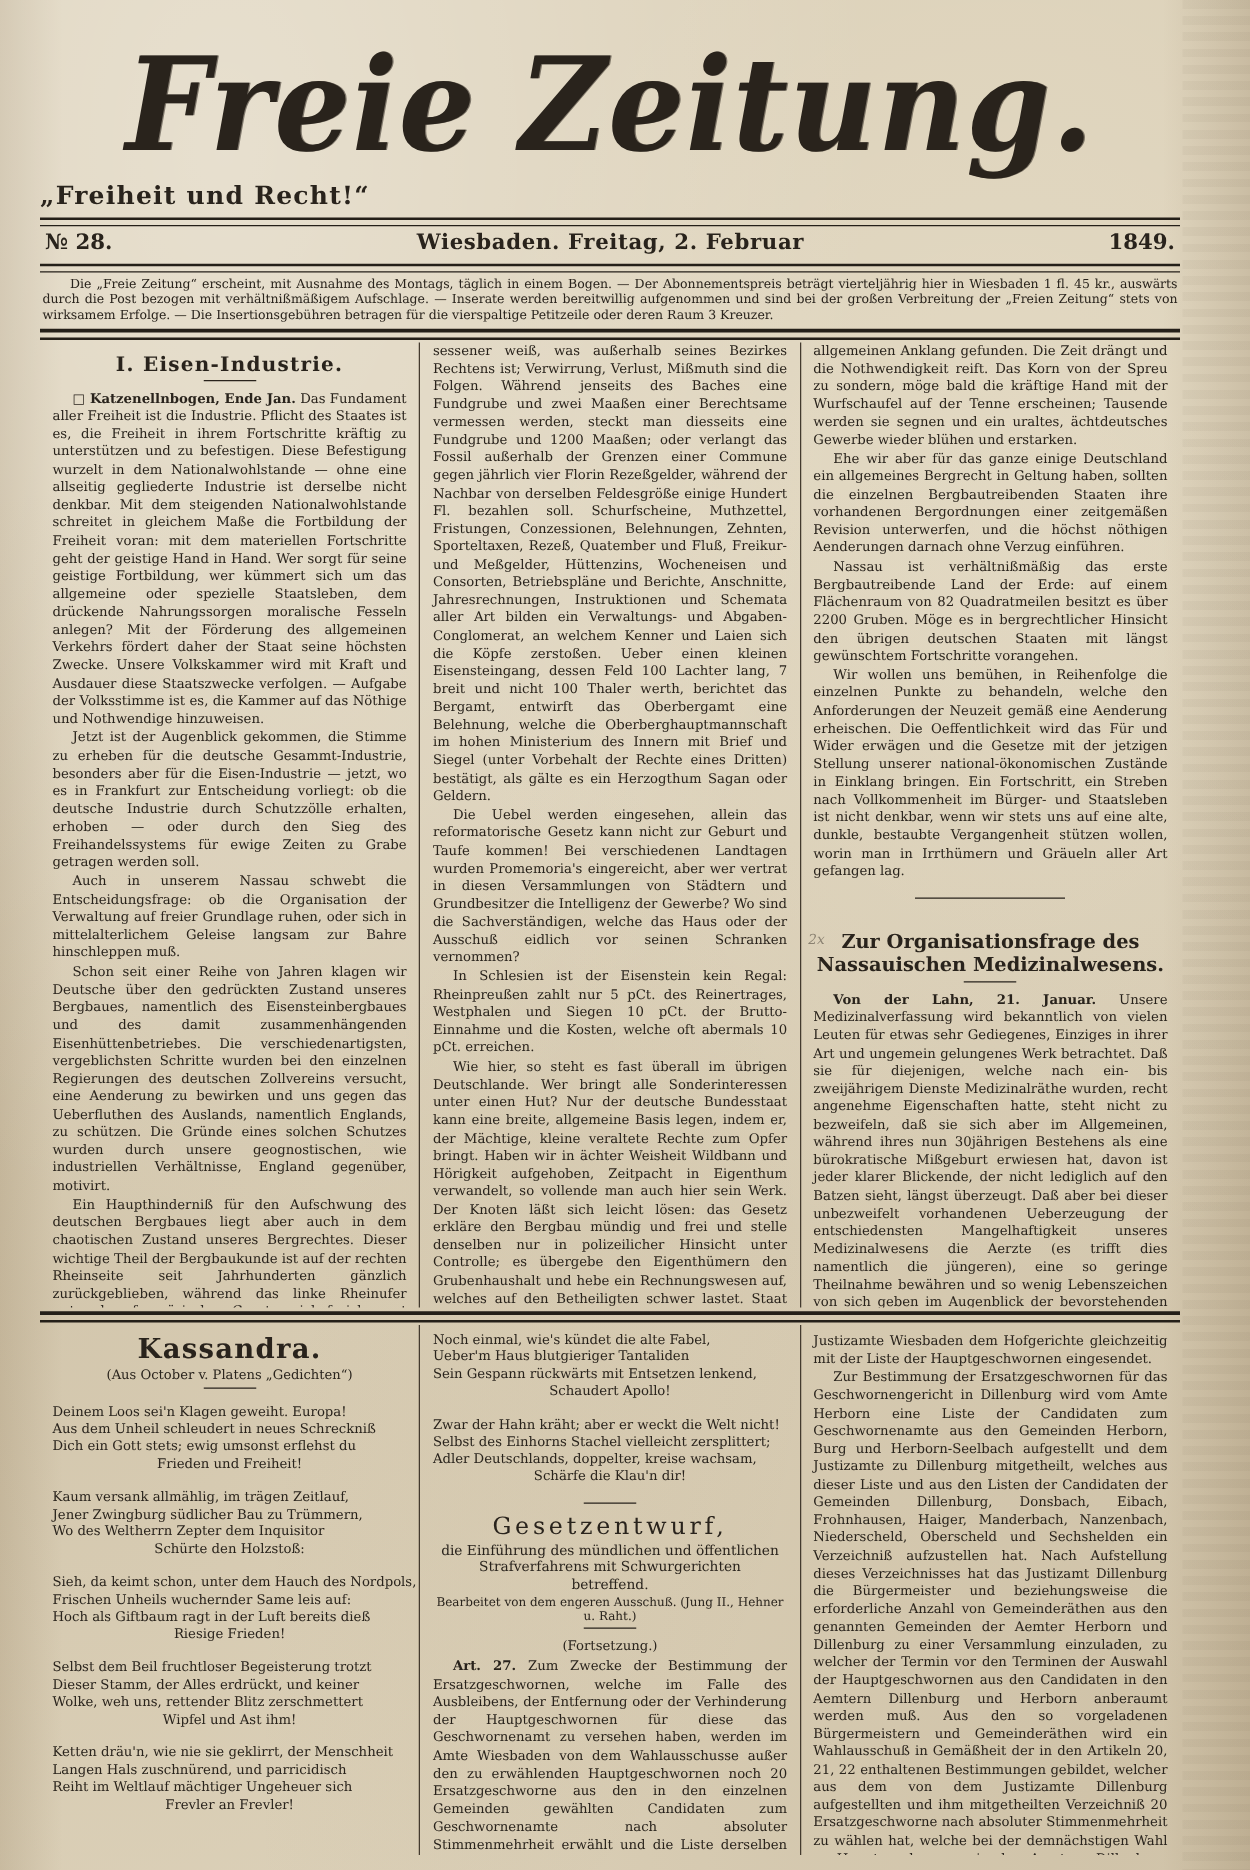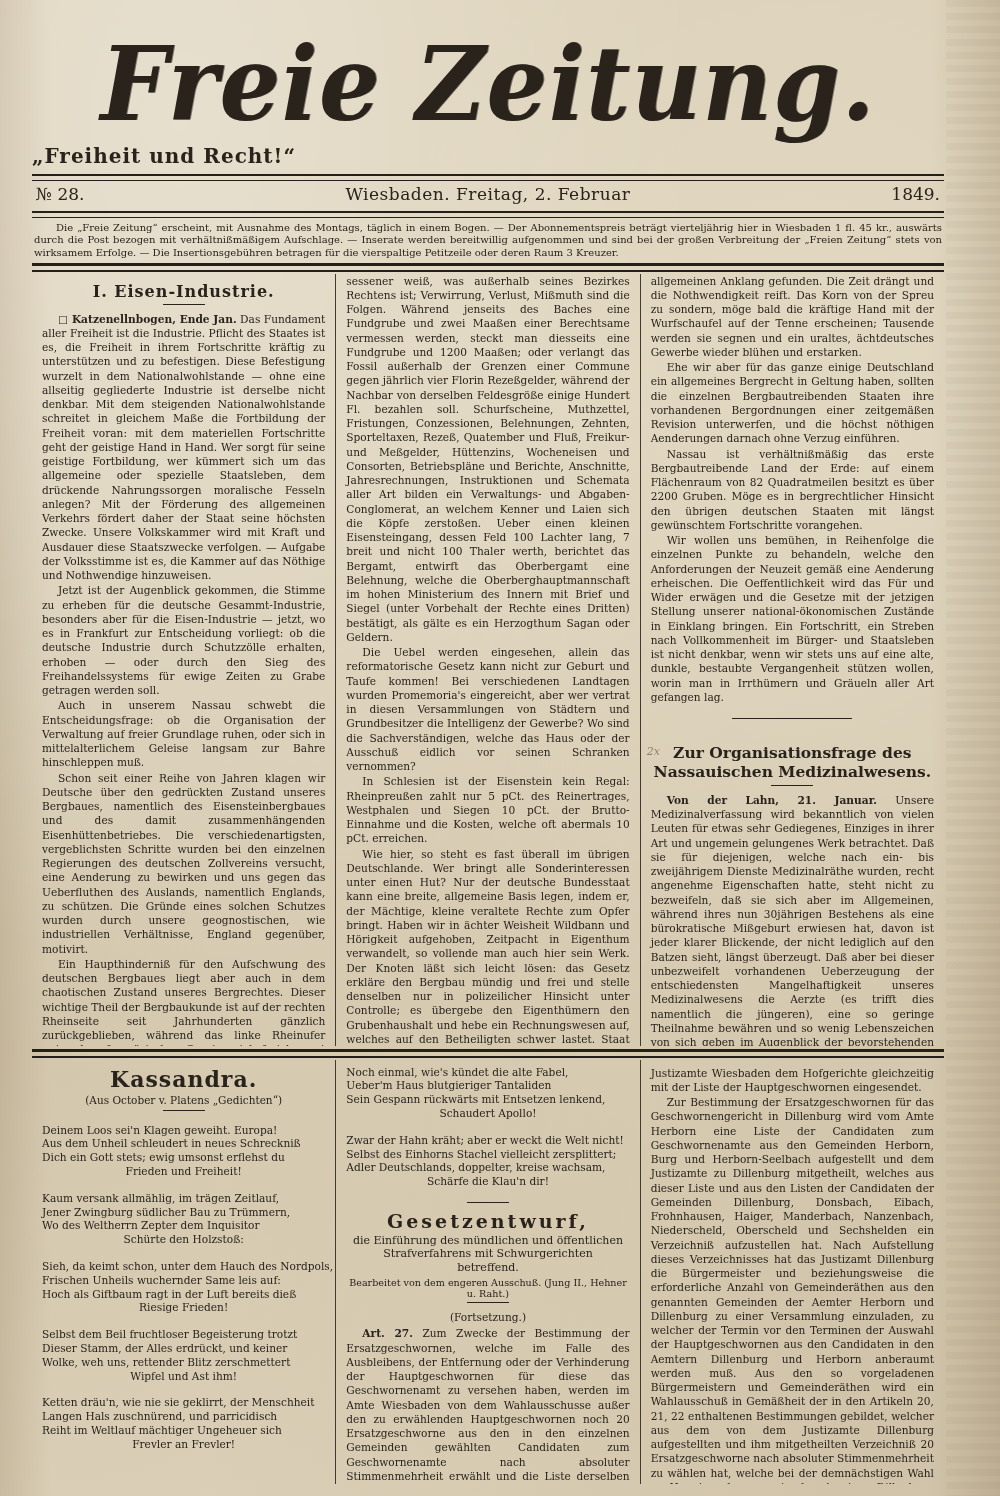--- a/index.html
+++ b/index.html
@@ -35,21 +35,21 @@
     text-align:left;padding-right:58px;margin-top:14px;
     font-size:20px;font-weight:bold;letter-spacing:1px;
   }
   
   .rule{width:100%;}
   .double-thin{height:4px;border-top:2px solid #241f18;border-bottom:1px solid #241f18;margin-top:6px;}
   .heavy{height:4px;border-top:3px solid #241f18;border-bottom:2px solid #241f18;margin-top:3px;}
   
   .dateline{
     display:flex;justify-content:space-between;align-items:baseline;
-    font-size:17px;font-weight:normal;padding:3px 4px 1px 4px;
+    font-size:17px;font-weight:bold;padding:3px 4px 1px 4px;
   }
   .dateline .center{letter-spacing:.5px;}
   
   .imprint{
     margin:4px 0 3px 0;padding:0 2px;
     font-size:10px;line-height:12.6px;text-align:justify;text-indent:22px;
   }
   
   .columns{display:flex;align-items:stretch;}
   .col{flex:1 1 0;padding:0 10px;box-sizing:border-box;overflow:hidden;}
@@ -80,21 +80,21 @@
   .divider-gap{width:120px;border-top:1px solid #29231c;margin:14px auto 10px auto;}
   
   .poem-headline{margin:6px 0 2px 0;text-align:center;font-size:22px;font-weight:bold;letter-spacing:1px;}
   .poem-subtitle{text-align:center;font-size:10.5px;margin:1px 0 4px 0;}
   .stanza{margin:0 0 13px 0;font-size:10.6px;line-height:13.8px;}
   .stanza:first-of-type{margin-top:0;}
   .verse-line{white-space:nowrap;}
   .verse-last{text-align:center;white-space:nowrap;}
   .poem-block{padding-top:6px;}
   
-  .law-headline{margin:3px 0 2px 0;text-align:center;font-size:19px;font-weight:bold;letter-spacing:3px;}
+  .law-headline{margin:3px 0 2px 0;text-align:center;font-size:19px;font-weight:normal;letter-spacing:3px;}
   .law-subtitle{text-align:center;font-size:11px;line-height:13.5px;margin:2px 6px 3px 6px;}
   .law-attrelease{text-align:center;font-size:9.6px;margin:2px 0 0 0;}
   .fortsetzung{text-align:center;font-size:10.6px;margin:8px 0 3px 0;}
 </style>
 </head>
 <body>
 
 <div class="ghost-strip"></div>
 
 <div class="content">

